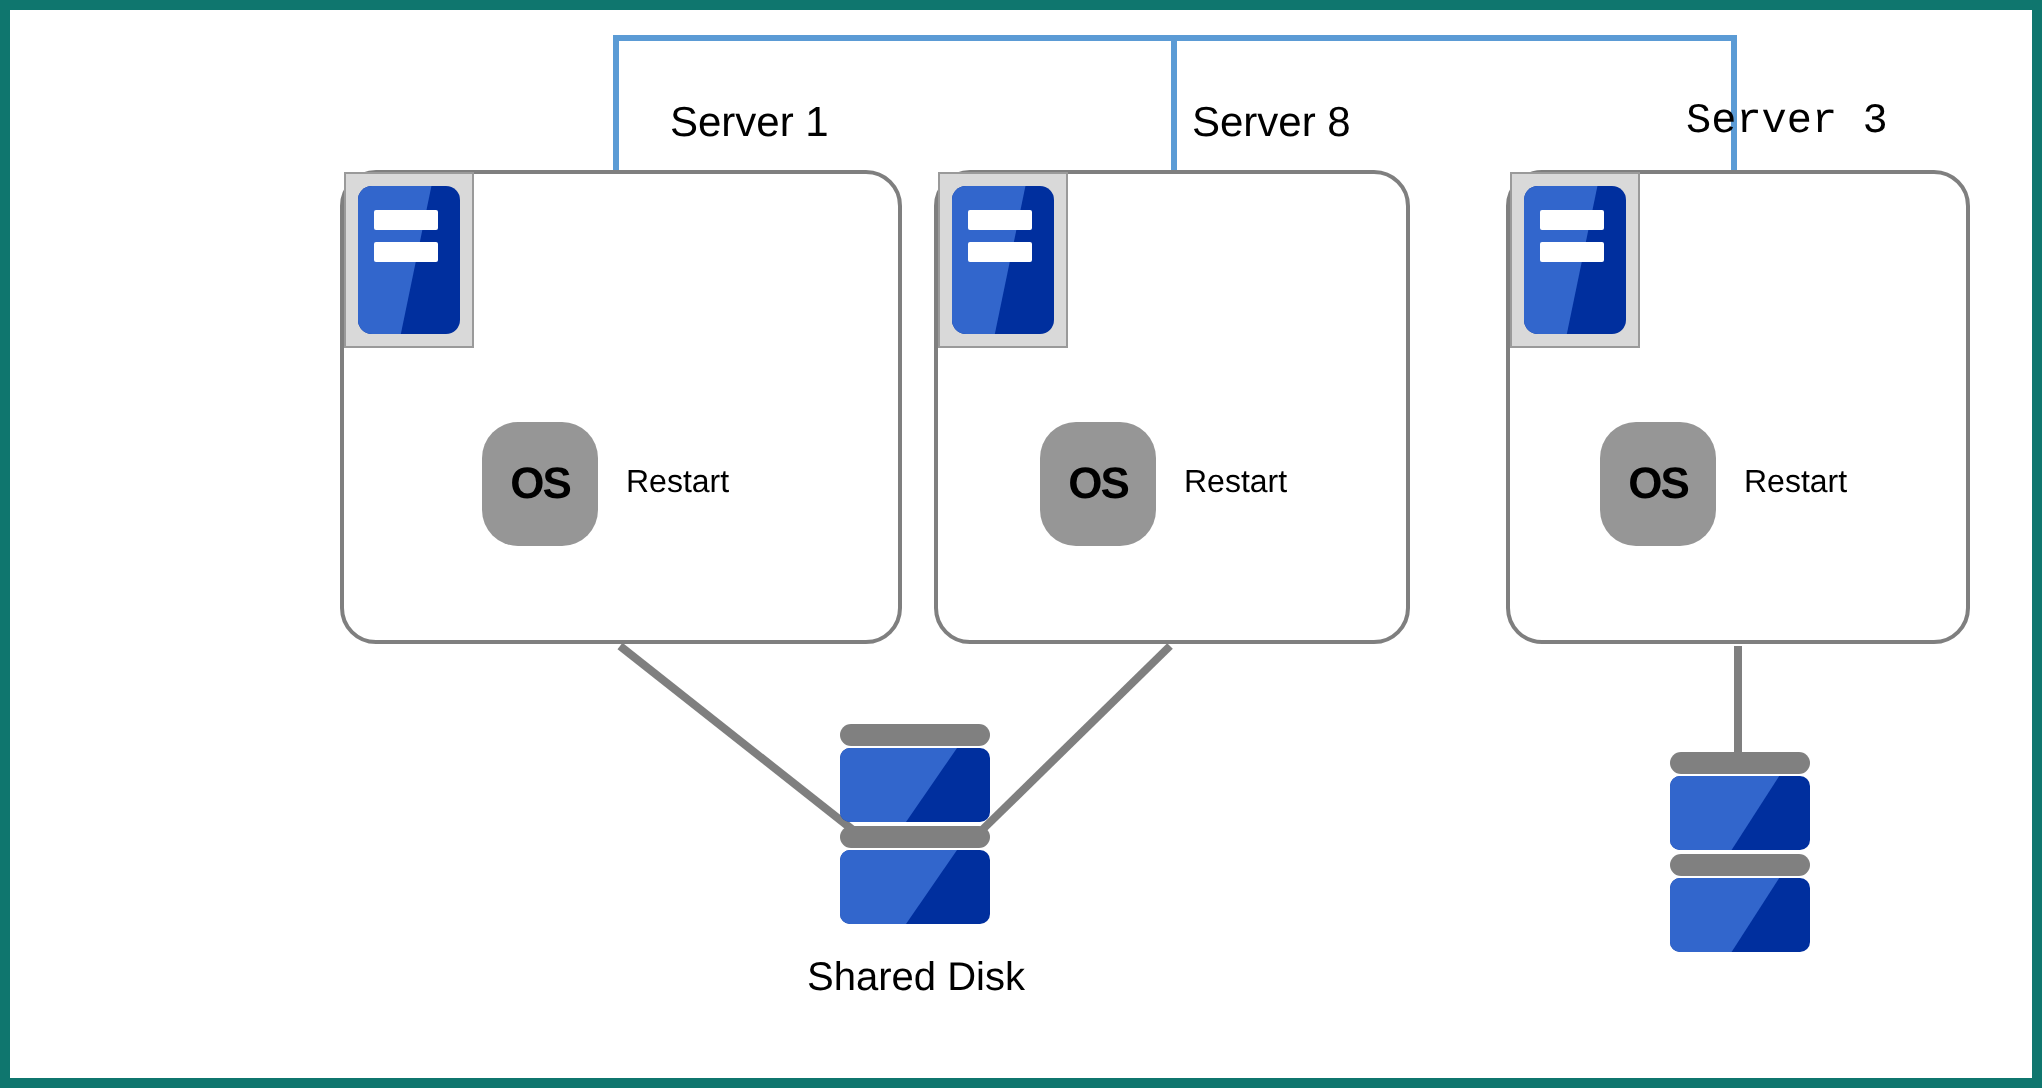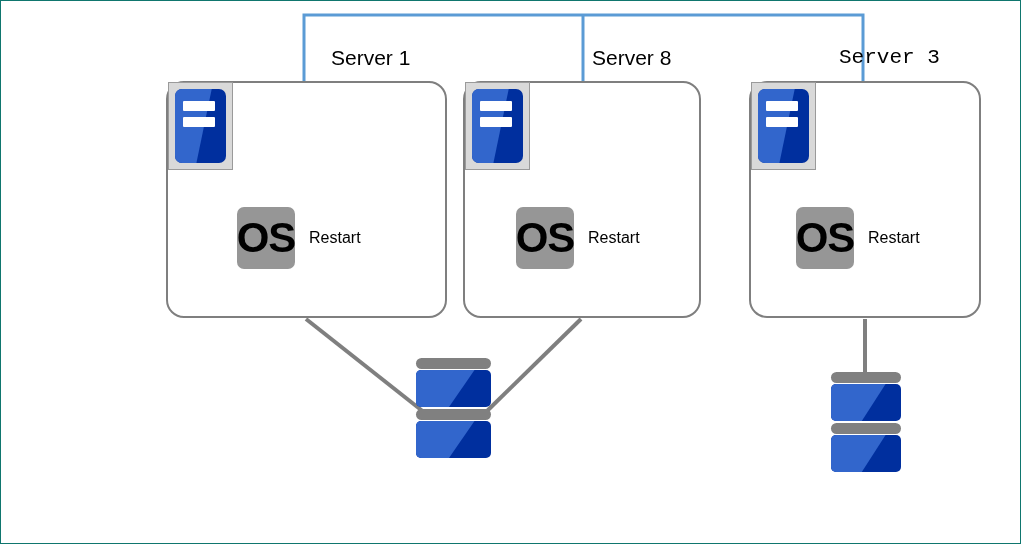--- a/index.html
+++ b/index.html
@@ -8,21 +8,21 @@
     background: #ffffff;
   }
   body {
     font-family: "Liberation Sans", sans-serif;
   }
   #canvas {
     position: relative;
     width: 1021px;
     height: 544px;
     background: #ffffff;
-    border: 1px solid #0f766e;
+    border: 5px solid #0f766e;
     box-sizing: border-box;
     overflow: hidden;
   }
   #svg-layer {
     position: absolute;
     left: 0;
     top: 0;
     width: 1021px;
     height: 544px;
   }
@@ -85,25 +85,25 @@
   
   .os-row {
     position: absolute;
     display: flex;
     align-items: center;
   }
   .os-icon {
     width: 58px;
     height: 62px;
     background: #969696;
-    border-radius: 7px;
+    border-radius: 18px;
     display: flex;
     align-items: center;
     justify-content: center;
-    font-size: 42px;
+    font-size: 22px;
     font-weight: bold;
     color: #000000;
     letter-spacing: -1px;
     font-family: "Liberation Sans", sans-serif;
   }
   .os-caption {
     margin-left: 14px;
     font-size: 16px;
     color: #000000;
     white-space: nowrap;
@@ -219,20 +219,21 @@
 
   <div class="disk" style="left:415px; top:357px; width:75px;">
     <div class="platter-bar"></div>
     <div class="platter-body"></div>
     <div class="gap"></div>
     <div class="platter-bar"></div>
     <div class="platter-body"></div>
   </div>
 
   <div class="disk-caption" style="left:303px; top:471px; width:300px;">
+    <div>Shared Disk</div>
   </div>
 
   <div class="disk" style="left:830px; top:371px; width:70px;">
     <div class="platter-bar"></div>
     <div class="platter-body"></div>
     <div class="gap"></div>
     <div class="platter-bar"></div>
     <div class="platter-body"></div>
   </div>
 

